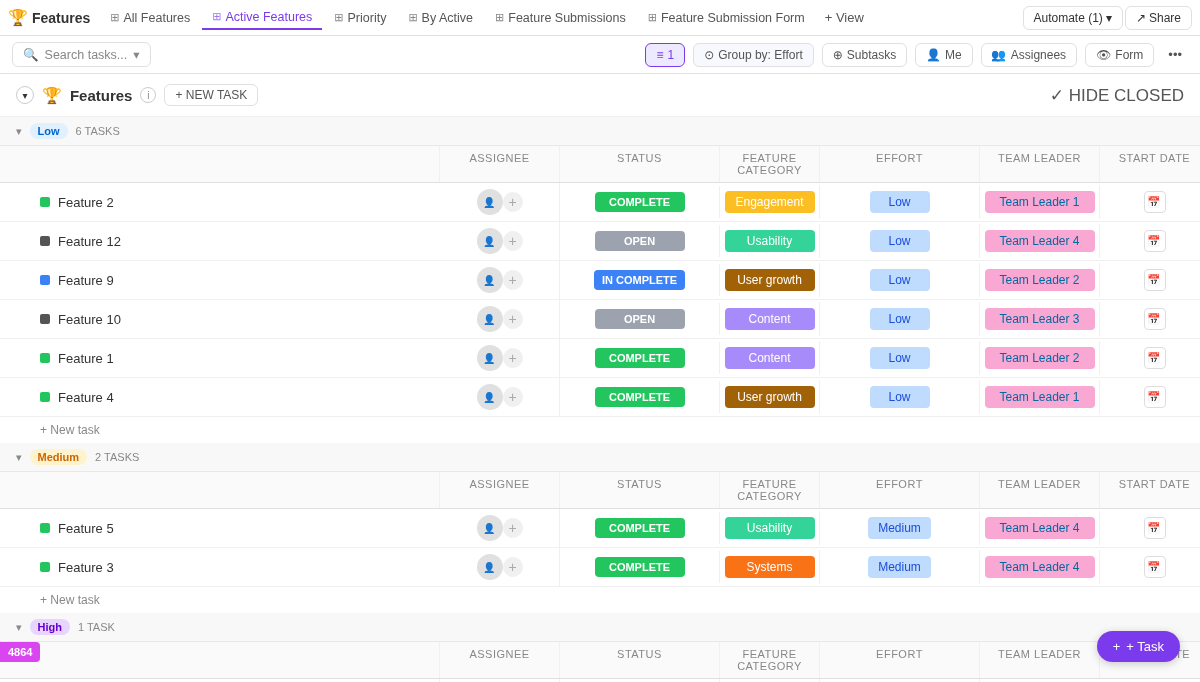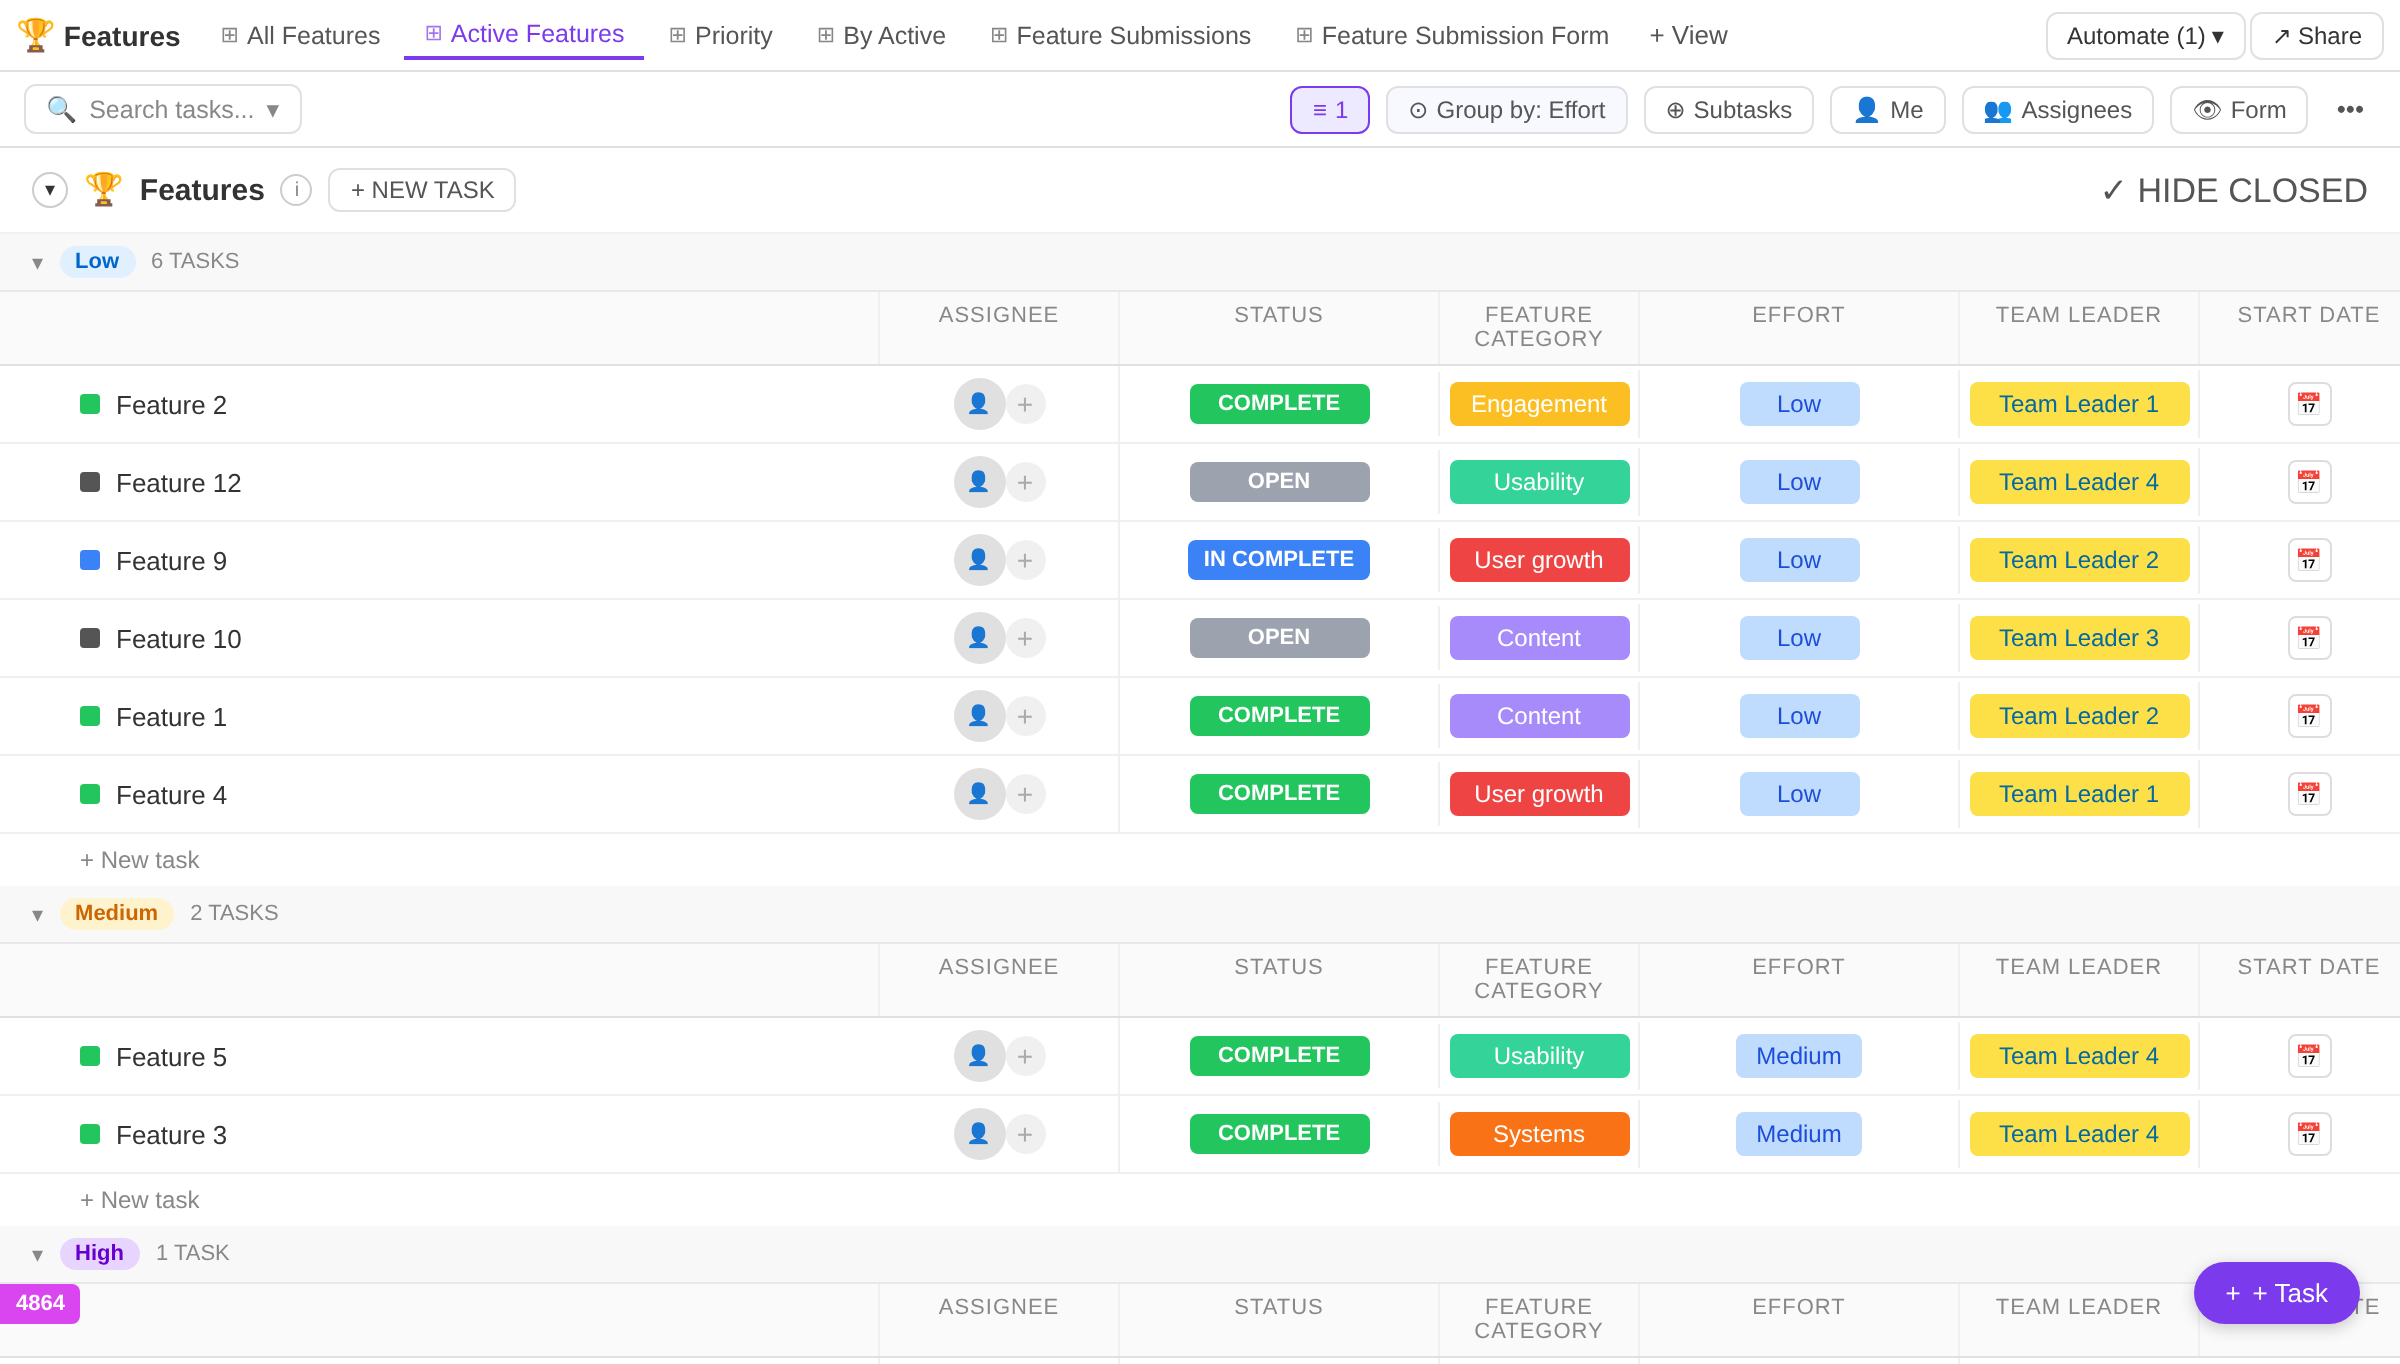--- a/index.html
+++ b/index.html
@@ -131,34 +131,34 @@
     .status-complete { background: #22c55e; }
     .status-open { background: #9ca3af; }
     .status-inprogress { background: #3b82f6; }
 
     .category-pill {
       padding: 4px 10px; border-radius: 4px; font-size: 12px; font-weight: 500;
       text-align: center; min-width: 90px;
     }
     .cat-engagement { background: #fbbf24; color: #fff; }
     .cat-usability { background: #34d399; color: #fff; }
-    .cat-usergrowth { background: #ef4444; color: #fff; }
+    .cat-usergrowth { background: #a16207; color: #fff; }
     .cat-content { background: #a78bfa; color: #fff; }
     .cat-systems { background: #f97316; color: #fff; }
 
     .effort-pill {
       padding: 4px 10px; border-radius: 4px; font-size: 12px; font-weight: 500;
       text-align: center; min-width: 60px;
     }
     .effort-low { background: #bfdbfe; color: #1d4ed8; }
     .effort-medium { background: #bfdbfe; color: #1d4ed8; }
 
     .team-leader-pill {
       padding: 4px 10px; border-radius: 4px; font-size: 12px;
-      background: #fde047; color: #0369a1; text-align: center; min-width: 110px;
+      background: #f9a8d4; color: #0369a1; text-align: center; min-width: 110px;
     }
 
     .calendar-icon {
       width: 22px; height: 22px; border: 1px solid #ddd; border-radius: 4px;
       display: flex; align-items: center; justify-content: center; font-size: 11px; color: #888;
     }
 
     .new-task-row {
       padding: 6px 12px 6px 40px; font-size: 12px; color: #888; cursor: pointer;
     }

